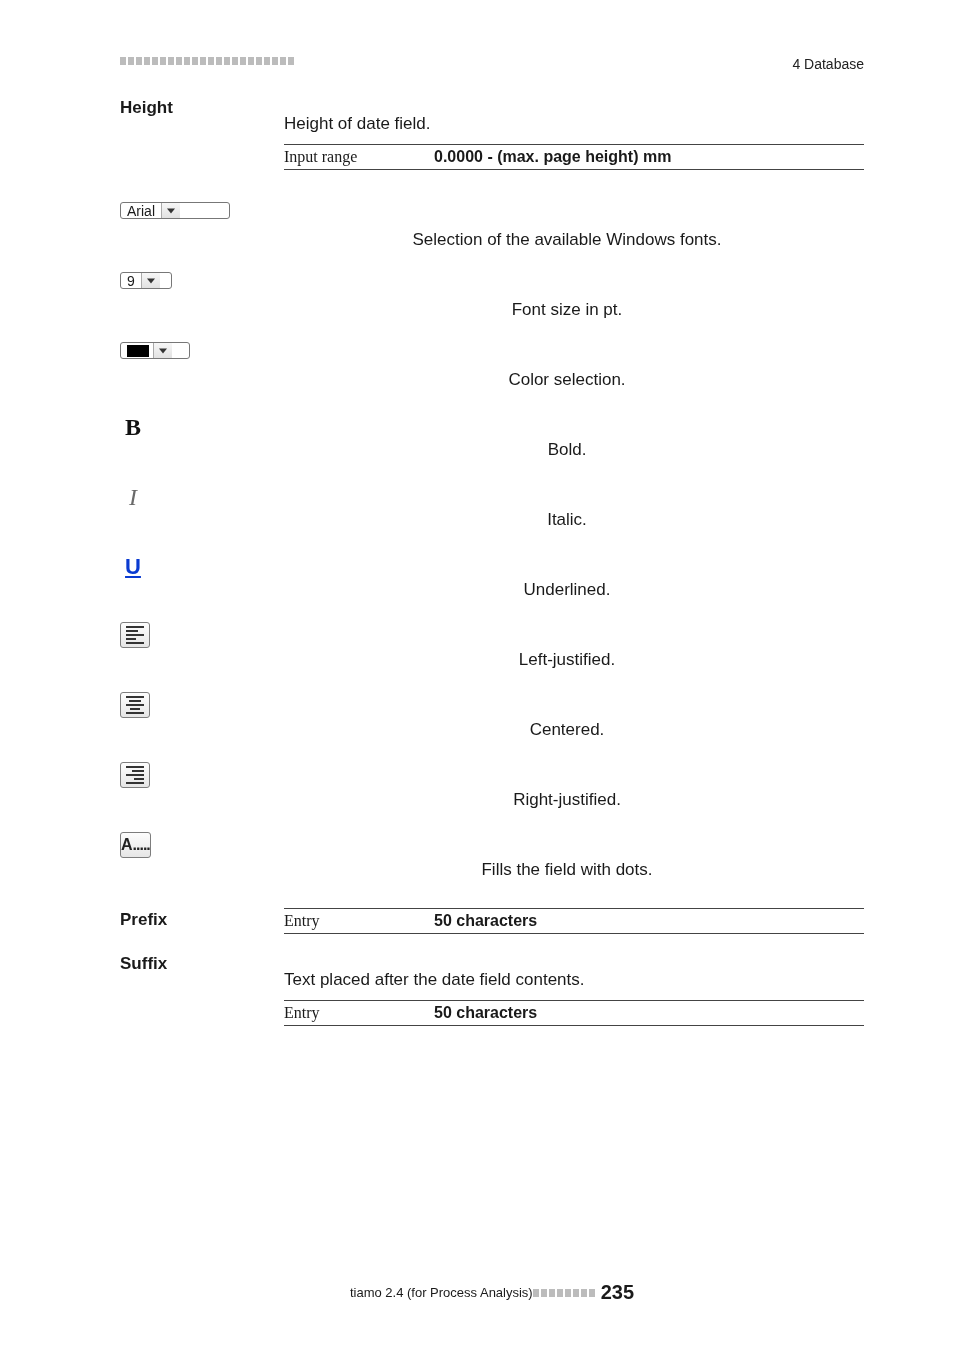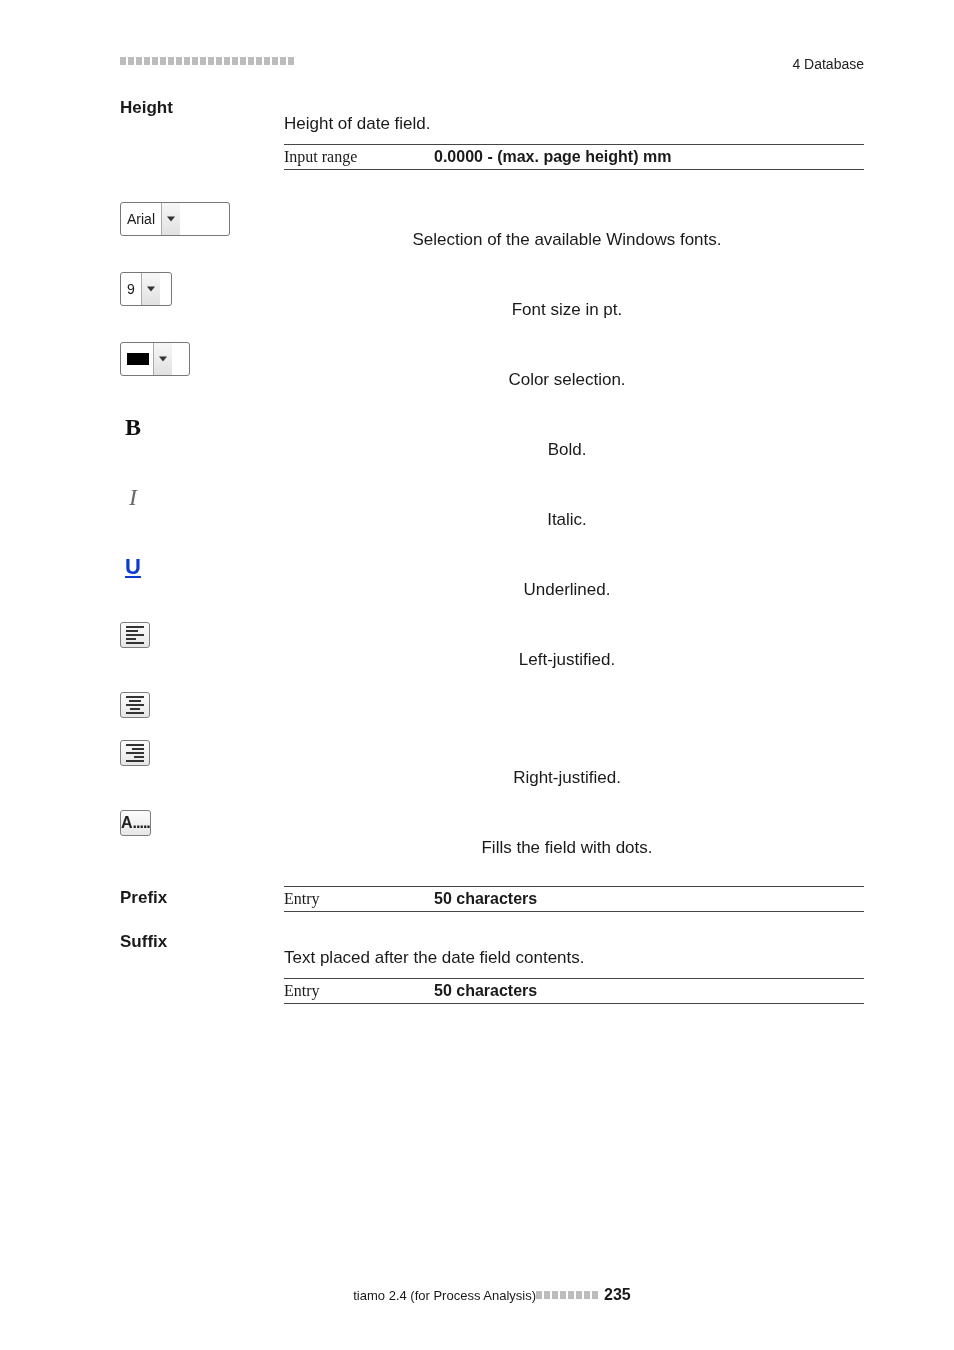--- a/index.html
+++ b/index.html
@@ -111,21 +111,21 @@
   .tb-btn.flat {
     border: none;
     background: none;
     height: 30px;
   }
 
   
   .dd {
     display: inline-flex;
     align-items: center;
-    height: 34px;
+    height: 17px;
     border: 1px solid #777;
     border-radius: 3px;
     background: #fff;
     box-sizing: border-box;
   }
   .dd .txt {
     padding: 0 6px;
     font-size: 14px;
   }
   .dd .arrow {
@@ -208,21 +208,21 @@
     gap: 2px;
   }
   .ftr .ftr-bars span {
     display: inline-block;
     width: 6px;
     height: 8px;
     background: #bcbcbc;
   }
   .ftr .pnum {
     font-weight: 800;
-    font-size: 16px;
+    font-size: 20px;
   }
 </style>
 </head>
 <body>
 
 <div class="page">
 
   <div class="hdr">
     <div class="hdr-bars">
       <span></span>
@@ -351,20 +351,21 @@
       <span class="tb-btn align-icon">
         <span class="bars" style="display:flex; flex-direction:column; align-items:center;">
           <span class="bar" style="width:18px;"></span>
           <span class="bar" style="width:12px;"></span>
           <span class="bar" style="width:18px;"></span>
           <span class="bar" style="width:10px;"></span>
           <span class="bar" style="width:18px; margin-bottom:0;"></span>
         </span>
       </span>
     </div>
+    <div class="icon-desc">Centered.</div>
   </div>
 
   <div class="icon-row">
     <div class="icon-cell">
       <span class="tb-btn align-icon">
         <span class="bars" style="display:flex; flex-direction:column; align-items:flex-end;">
           <span class="bar" style="width:18px;"></span>
           <span class="bar" style="width:12px;"></span>
           <span class="bar" style="width:18px;"></span>
           <span class="bar" style="width:10px;"></span>

